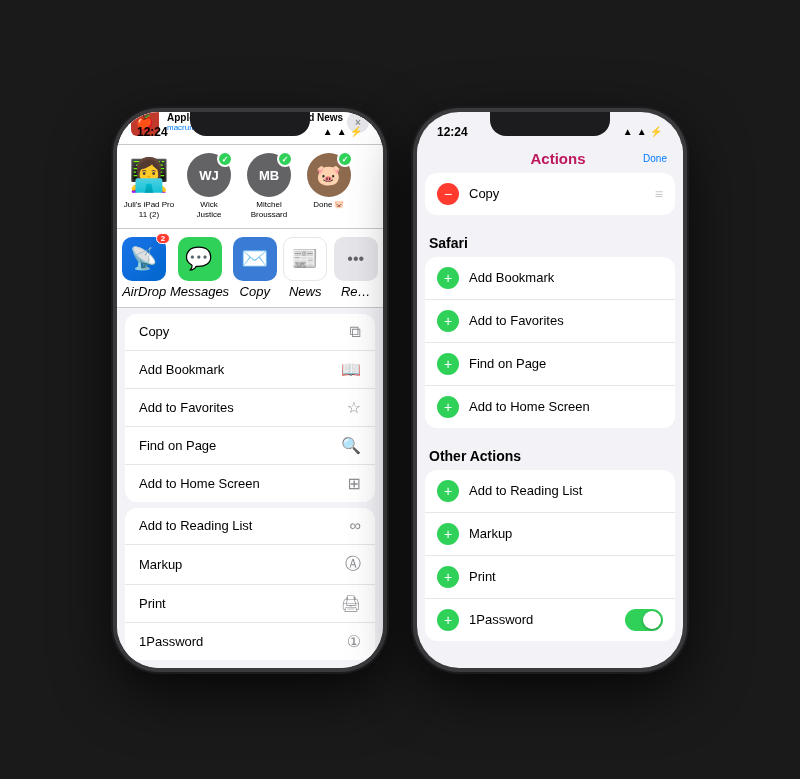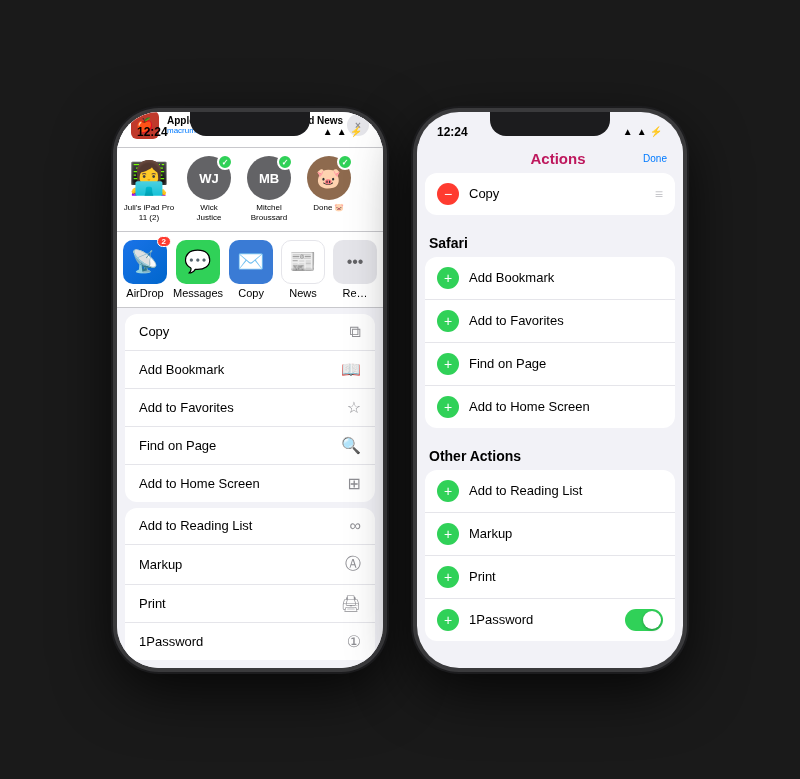--- a/index.html
+++ b/index.html
@@ -166,21 +166,21 @@
       background: #ff3b30;
       color: #fff;
       border-radius: 8px;
       font-size: 8px;
       font-weight: 700;
       padding: 0 4px;
       min-width: 14px;
       text-align: center;
       border: 1.5px solid #fff;
     }
-    .app-name { font-size: 11px; color: #000; }
+    .app-name { font-size: 13px; color: #000; font-style: italic; }
 
     .airdrop-bg { background: linear-gradient(135deg, #1a73e8, #06c); }
     .messages-bg { background: #30d158; }
     .mail-bg { background: #3a7bd5; }
     .news-bg { background: #fff; border: 0.5px solid #e5e5ea; }
     .more-bg { background: #e5e5ea; }
 
     
     .actions-section {
       background: #fff;

